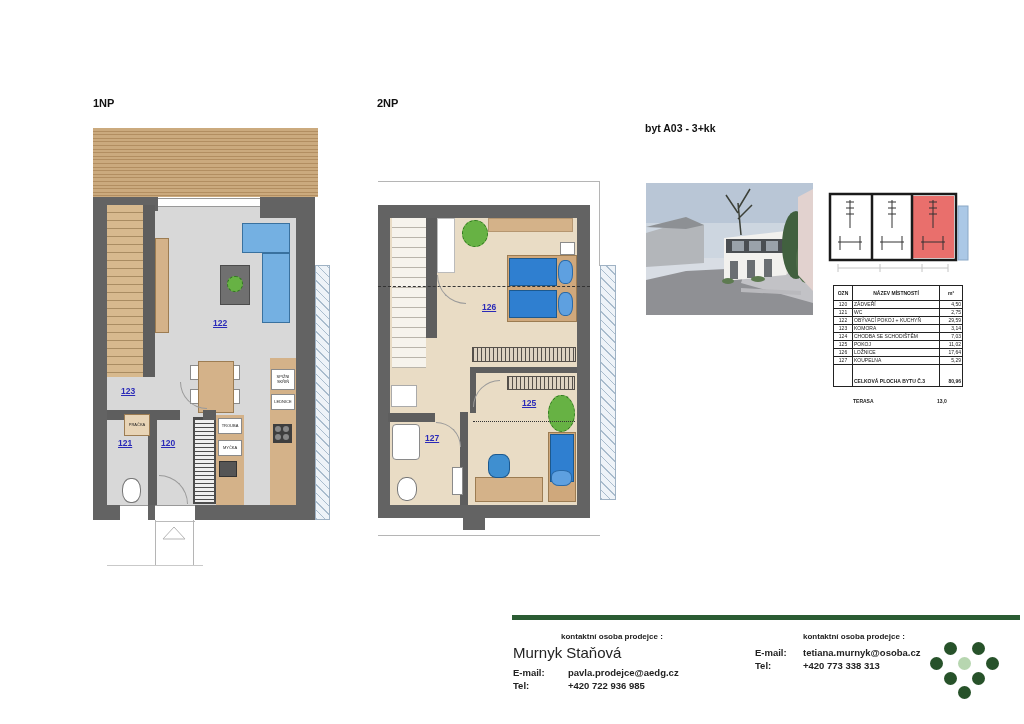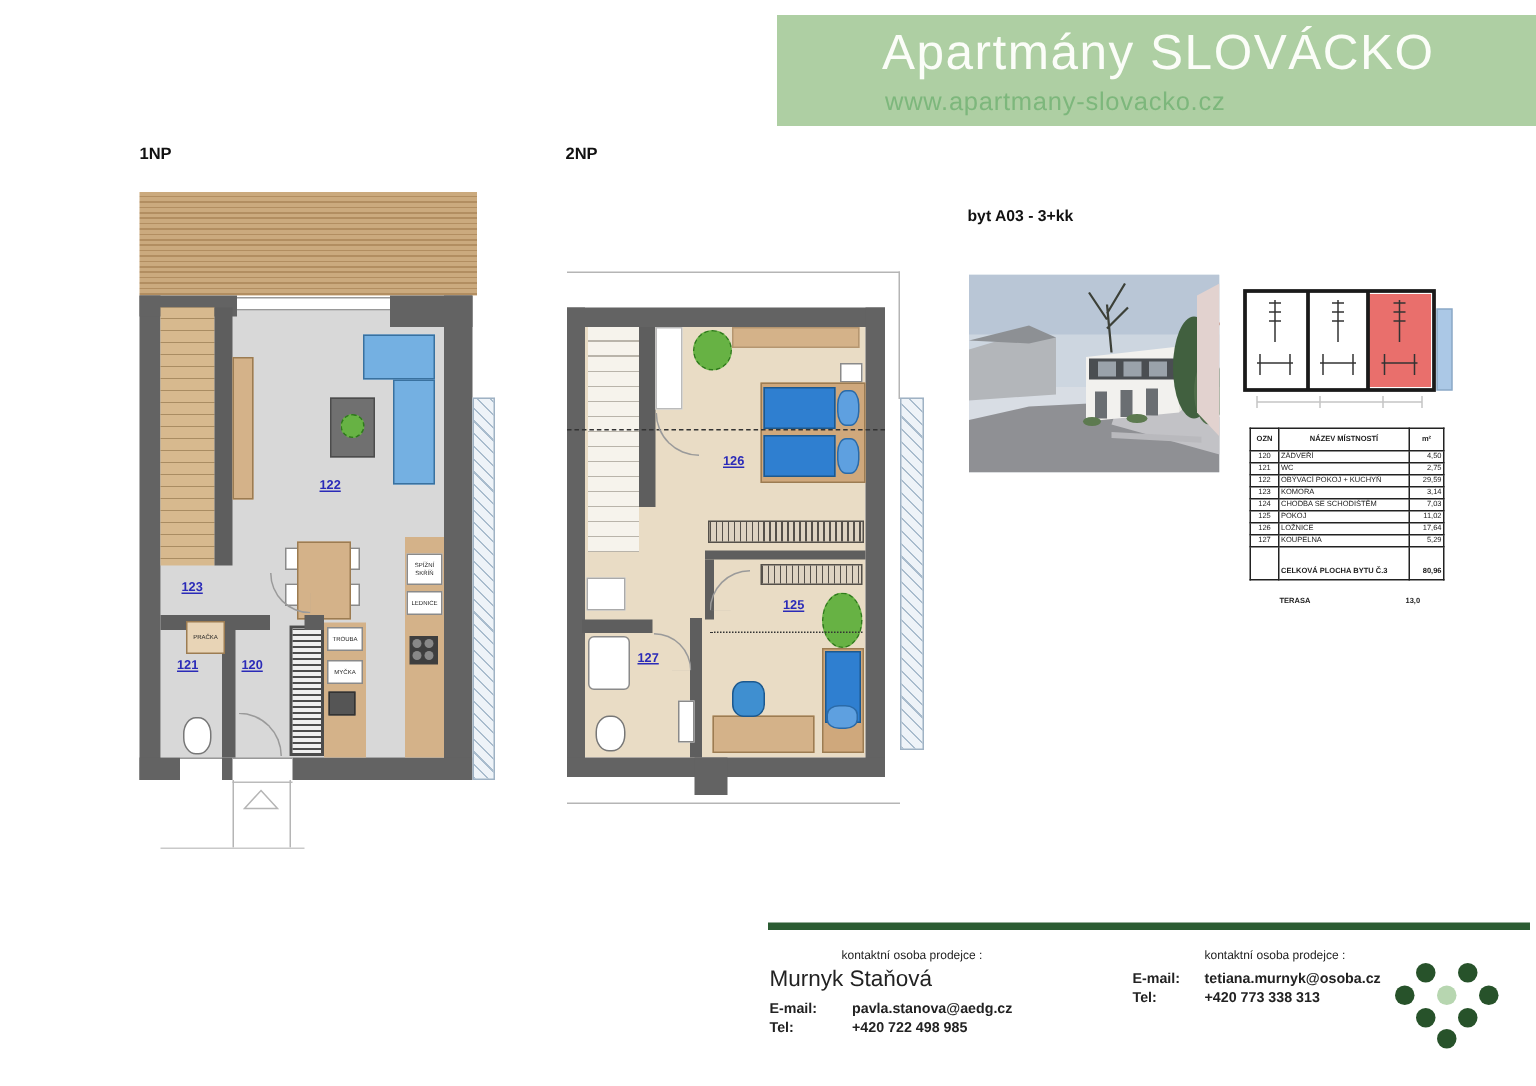--- a/index.html
+++ b/index.html
@@ -52,40 +52,36 @@
   .rtable th{height:14px;text-align:center;font-weight:bold;}
   .rtable td{height:7px;}
   .c-ozn{width:16px;text-align:center;}
   .c-name{width:84px;text-align:left;}
   .c-m2{width:20px;text-align:right;}
   .totrow td{height:19px;vertical-align:bottom;padding-bottom:2px;font-weight:bold;}
   .terasa{font-size:5px;font-weight:bold;color:#222;}
 
   
   .greenbar{left:512px;top:615px;width:508px;height:5px;background:#2b5c33;}
-  .contact-head{font-size:8px;font-weight:normal;color:#222;padding-left:48px;}
+  .contact-head{font-size:8px;font-weight:bold;color:#222;padding-left:48px;}
   .contact-name{font-size:15px;color:#222;}
   .contact-row{font-size:9.5px;font-weight:bold;color:#222;display:flex;}
   .contact-row .lbl{flex:0 0 55px;}
   .dot{position:absolute;width:13px;height:13px;border-radius:50%;background:#27522a;}
   .dot.light{background:#b7d6b0;}
 </style>
 </head>
 <body>
 
 <div class="page">
 
-  <div class="abs banner">
-    <div class="abs banner-title">Apartmány SLOVÁCKO</div>
-    <div class="abs banner-url">www.apartmany-slovacko.cz</div>
-  </div>
 
   <div class="abs floor-label" style="left:93px;top:97px;">1NP</div>
   <div class="abs floor-label" style="left:377px;top:97px;">2NP</div>
-  <div class="abs unit-label" style="left:645px;top:138px;">byt A03 - 3+kk</div>
+  <div class="abs unit-label" style="left:645px;top:122px;">byt A03 - 3+kk</div>
 
   <div class="abs" style="left:93px;top:128px;width:240px;height:450px;">
     <div class="abs deck" style="left:0;top:0;width:225px;height:69px;"></div>
     <div class="abs" style="left:14px;top:75px;width:193px;height:302px;background:#d8d8d8;"></div>
 
     <div class="abs wall" style="left:0;top:69px;width:14px;height:323px;"></div>
     <div class="abs wall" style="left:0;top:69px;width:65px;height:14px;"></div>
     <div class="abs" style="left:65px;top:70px;width:102px;height:7px;background:#fff;border-top:1px solid #999;border-bottom:1px solid #999;"></div>
     <div class="abs wall" style="left:167px;top:69px;width:55px;height:21px;"></div>
     <div class="abs wall" style="left:203px;top:69px;width:19px;height:323px;"></div>
@@ -329,25 +325,25 @@
     <div class="abs terasa" style="left:104px;top:113px;">13,0</div>
   </div>
 
   <div class="abs greenbar"></div>
 
   <div class="abs" style="left:513px;top:632px;width:220px;">
     <div class="contact-head">kontaktní osoba prodejce :</div>
     <div class="contact-name" style="margin-top:3px;">Murnyk Staňová</div>
     <div class="contact-row" style="margin-top:6px;">
       <span class="lbl">E-mail:</span>
-      <span>pavla.stanova@aedg.cz</span>
+      <span>pavla.prodejce@aedg.cz</span>
     </div>
     <div class="contact-row" style="margin-top:2px;">
       <span class="lbl">Tel:</span>
-      <span>+420 722 498 985</span>
+      <span>+420 722 936 985</span>
     </div>
   </div>
 
   <div class="abs" style="left:755px;top:632px;width:220px;">
     <div class="contact-head">kontaktní osoba prodejce :</div>
     <div class="contact-row" style="margin-top:6px;">
       <span class="lbl" style="flex-basis:48px;">E-mail:</span>
       <span>tetiana.murnyk@osoba.cz</span>
     </div>
     <div class="contact-row" style="margin-top:2px;">

